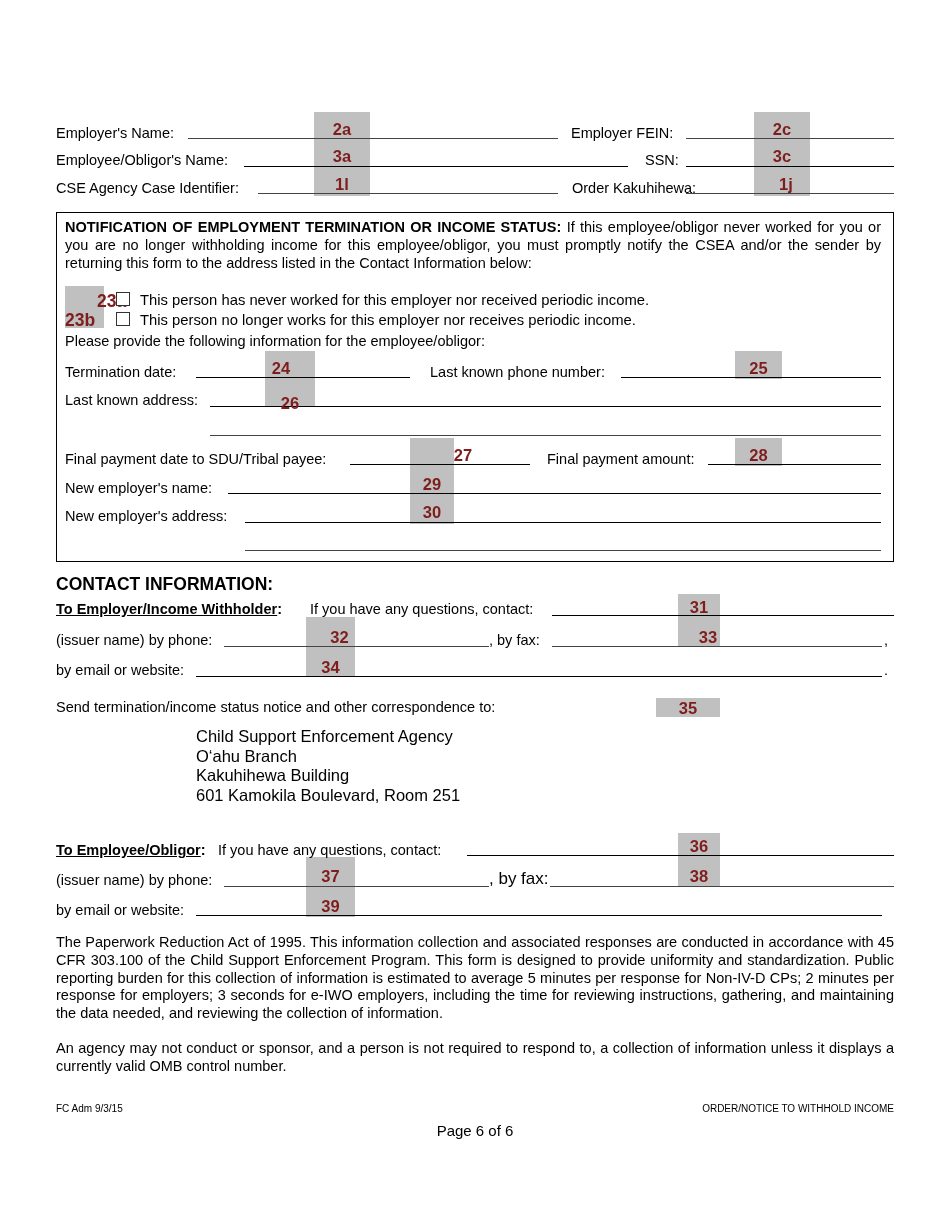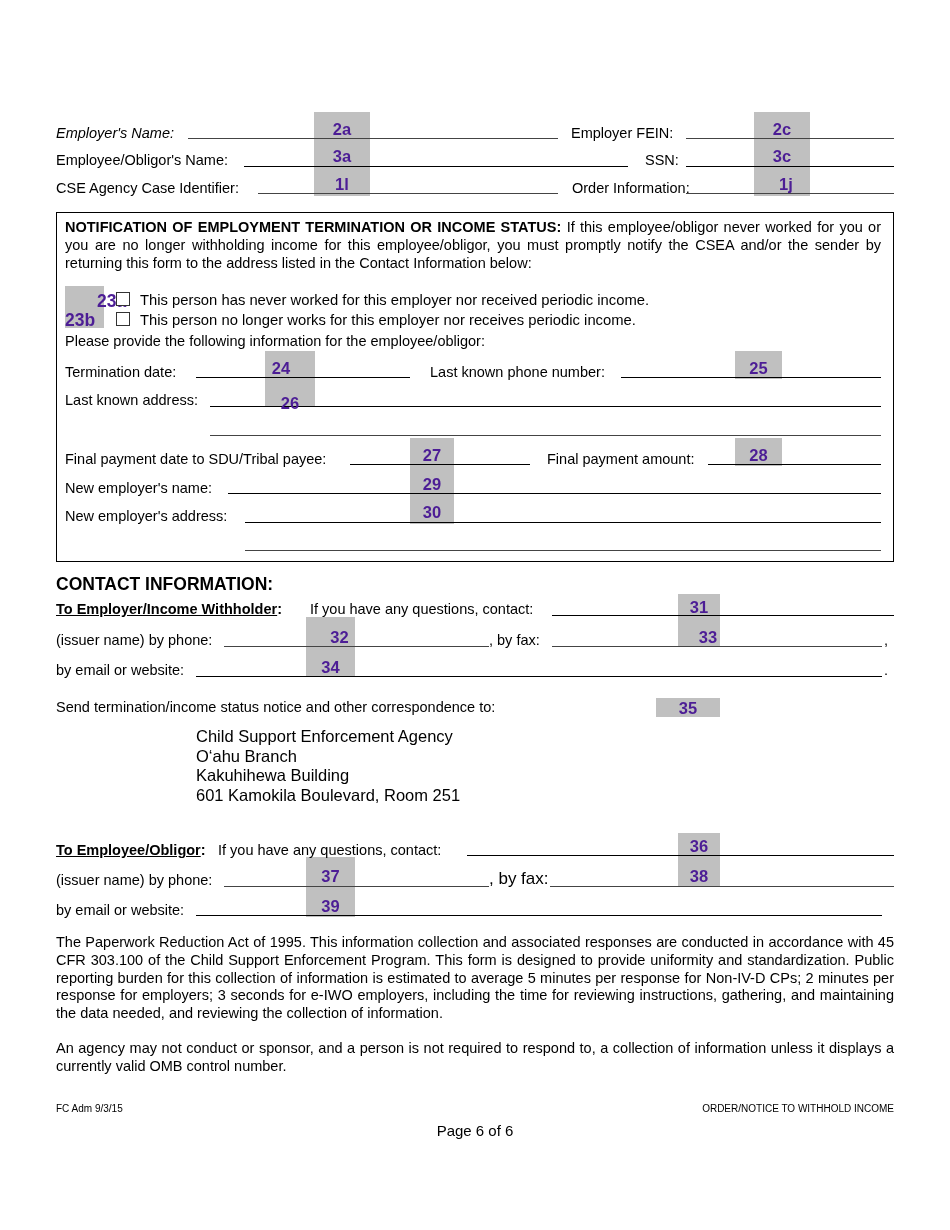--- a/index.html
+++ b/index.html
@@ -2,59 +2,59 @@
 <html><head>
 <meta charset="utf-8">
 <style>
   html, body { margin: 0; padding: 0; background: #fff; }
   body { width: 950px; height: 1230px; position: relative; overflow: hidden;
          font-family: "Liberation Sans", sans-serif; color: #000; font-size: 14.5px; }
   .abs { position: absolute; }
   .lbl { position: absolute; white-space: nowrap; font-size: 14.5px; line-height: 17px; }
   .line { position: absolute; height: 0; border-top: 1px solid #000; }
   .line.thin { border-top: 1px solid #444; }
-  .tag { position: absolute; background: #c0c0c0; color: #4c1d95; font-weight: bold;
+  .tag { position: absolute; background: #c0c0c0; color: #7f1d1d; font-weight: bold;
          font-size: 16.5px; text-align: center; line-height: 20px; }
   .box { position: absolute; border: 1.5px solid #000; }
   .bold { font-weight: bold; }
   .ul { text-decoration: underline; }
   .cb { position: absolute; width: 12px; height: 12px; border: 1px solid #333; background: #fff; }
   .para { position: absolute; font-size: 14.5px; line-height: 17.8px; text-align: justify; }
   .addr div { font-size: 16.5px; line-height: 19.5px; }
   .footer-sm { position: absolute; font-size: 10px; white-space: nowrap; }
 </style>
 </head>
 <body>
 
 <div>
 
   <div class="abs" style="left:314px;top:112px;width:56px;height:84px;background:#c0c0c0;"></div>
   <div class="abs" style="left:754px;top:112px;width:56px;height:84px;background:#c0c0c0;"></div>
 
-  <span class="lbl" style="left:56px;top:125px;font-style:italic;">Employer's Name:</span>
+  <span class="lbl" style="left:56px;top:125px;">Employer's Name:</span>
   <div class="line thin" style="left:188px;top:138px;width:370px;"></div>
   <span class="tag" style="left:314px;top:119px;width:56px;background:transparent;">2a</span>
 
   <span class="lbl" style="left:571px;top:125px;">Employer FEIN:</span>
   <div class="line thin" style="left:686px;top:138px;width:208px;"></div>
   <span class="tag" style="left:754px;top:119px;width:56px;background:transparent;">2c</span>
 
   <span class="lbl" style="left:56px;top:152px;">Employee/Obligor's Name:</span>
   <div class="line" style="left:244px;top:166px;width:384px;"></div>
   <span class="tag" style="left:314px;top:146px;width:56px;background:transparent;">3a</span>
 
   <span class="lbl" style="left:645px;top:152px;">SSN:</span>
   <div class="line" style="left:686px;top:166px;width:208px;"></div>
   <span class="tag" style="left:754px;top:146px;width:56px;background:transparent;">3c</span>
 
   <span class="lbl" style="left:56px;top:180px;">CSE Agency Case Identifier:</span>
   <div class="line thin" style="left:258px;top:193px;width:300px;"></div>
   <span class="tag" style="left:314px;top:174px;width:56px;background:transparent;">1l</span>
 
-  <span class="lbl" style="left:572px;top:180px;">Order Information:</span>
+  <span class="lbl" style="left:572px;top:180px;">Order Kakuhihewa:</span>
   <div class="line thin" style="left:686px;top:193px;width:208px;"></div>
   <span class="tag" style="left:754px;top:174px;width:64px;background:transparent;">1j</span>
 </div>
 
 <div class="box" style="left:56px;top:212px;width:836px;height:348px;"></div>
 
 <div class="para" style="left:65px;top:219px;width:816px;">
   <span class="bold">NOTIFICATION OF EMPLOYMENT TERMINATION OR INCOME STATUS:</span>
   <span>If this employee/obligor never worked for</span>
   <span>you or you are no longer withholding income for this employee/obligor, you must promptly notify the CSEA and/or the sender</span>
@@ -85,21 +85,21 @@
 <div class="line" style="left:621px;top:377px;width:260px;"></div>
 <span class="tag" style="left:735px;top:358px;width:47px;background:transparent;">25</span>
 
 <span class="lbl" style="left:65px;top:392px;">Last known address:</span>
 <div class="line" style="left:210px;top:406px;width:671px;"></div>
 <span class="tag" style="left:265px;top:393px;width:50px;background:transparent;">26</span>
 <div class="line thin" style="left:210px;top:435px;width:671px;"></div>
 
 <span class="lbl" style="left:65px;top:451px;">Final payment date to SDU/Tribal payee:</span>
 <div class="line" style="left:350px;top:464px;width:180px;"></div>
-<span class="tag" style="left:410px;top:445px;width:44px;background:transparent;">27</span>
+<span class="tag" style="left:410px;top:445px;width:44px;background:transparent;padding-left:31px;">27</span>
 
 <span class="lbl" style="left:547px;top:451px;">Final payment amount:</span>
 <div class="line" style="left:708px;top:464px;width:173px;"></div>
 <span class="tag" style="left:735px;top:445px;width:47px;background:transparent;">28</span>
 
 <span class="lbl" style="left:65px;top:480px;">New employer's name:</span>
 <div class="line" style="left:228px;top:493px;width:653px;"></div>
 <span class="tag" style="left:410px;top:474px;width:44px;background:transparent;">29</span>
 
 <span class="lbl" style="left:65px;top:508px;">New employer's address:</span>

